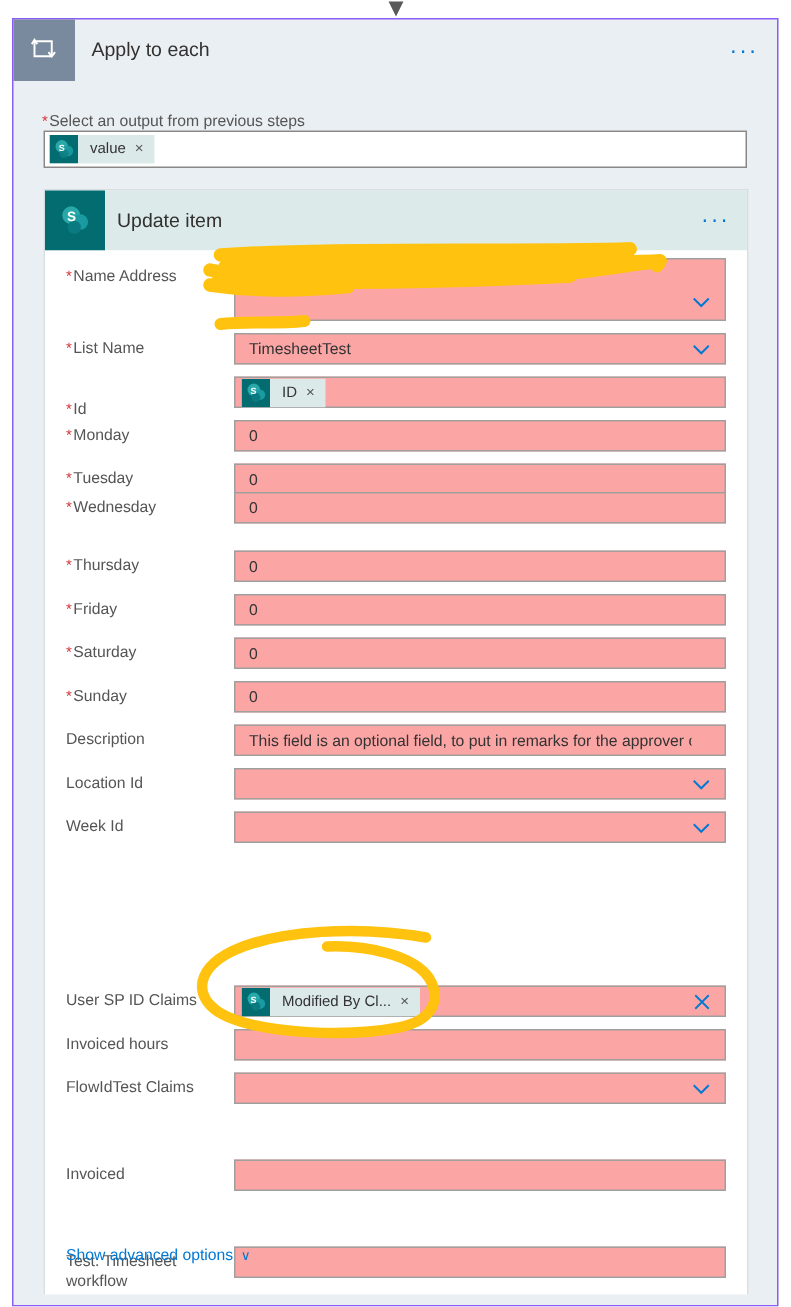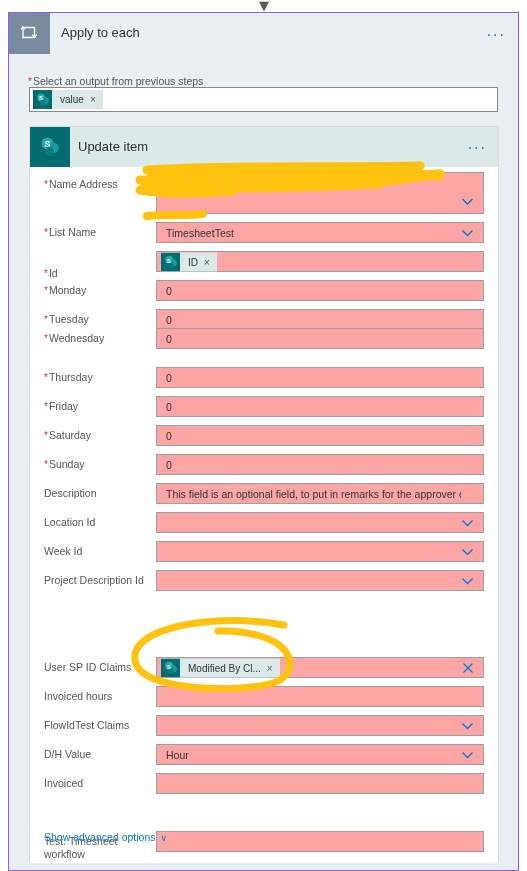--- a/index.html
+++ b/index.html
@@ -273,28 +273,20 @@
           </div>
         </div>
         <div class="row" style="top: 345px; height: 29px;">
           <div class="flabel" style="top: 4px;"><span>Location Id</span></div>
           <div class="fctl" style="top: 0px; height: 21px;">
             <span class="chev"><svg viewBox="0 0 13 13">
                 <path d="M1.5 4 L6.5 9 L11.5 4" fill="none" stroke="#0078d4" stroke-width="1.3"></path>
               </svg></span>
           </div>
         </div>
-        <div class="row" style="top: 403px; height: 29px;">
-          <div class="flabel" style="top: 4px;"><span>Project Description Id</span></div>
-          <div class="fctl" style="top: 0px; height: 21px;">
-            <span class="chev"><svg viewBox="0 0 13 13">
-                <path d="M1.5 4 L6.5 9 L11.5 4" fill="none" stroke="#0078d4" stroke-width="1.3"></path>
-              </svg></span>
-          </div>
-        </div>
         <div class="row" style="top: 490px; height: 29px;">
           <div class="flabel" style="top: 4px;"><span>User SP ID Claims</span></div>
           <div class="fctl" style="top: 0px; height: 21px;">
             <span class="chip">
               <span class="sp-ic"><svg width="19" height="19" viewBox="0 0 19 19">
                   <rect width="19" height="19" fill="#036c70"></rect>
                   <circle cx="8.2" cy="7.4" r="4.2" fill="#28a8a8"></circle>
                   <circle cx="12.3" cy="10.6" r="3.5" fill="#1a9ba1"></circle>
                   <circle cx="9.6" cy="12.4" r="3.0" fill="#0b7a80"></circle>
                   <text x="6.0" y="10.3" font-size="6" fill="#ffffff" font-family="Liberation Sans, sans-serif" font-weight="bold">S</text>
@@ -312,29 +304,20 @@
           <div class="fctl" style="top: 0px; height: 21px;"></div>
         </div>
         <div class="row" style="top: 548px; height: 29px;">
           <div class="flabel" style="top: 4px;"><span>FlowIdTest Claims</span></div>
           <div class="fctl" style="top: 0px; height: 21px;">
             <span class="chev"><svg viewBox="0 0 13 13">
                 <path d="M1.5 4 L6.5 9 L11.5 4" fill="none" stroke="#0078d4" stroke-width="1.3"></path>
               </svg></span>
           </div>
         </div>
-        <div class="row" style="top: 577px; height: 29px;">
-          <div class="flabel" style="top: 4px;"><span>D/H Value</span></div>
-          <div class="fctl" style="top: 0px; height: 21px;">
-            <span class="fval">Hour</span>
-            <span class="chev"><svg viewBox="0 0 13 13">
-                <path d="M1.5 4 L6.5 9 L11.5 4" fill="none" stroke="#0078d4" stroke-width="1.3"></path>
-              </svg></span>
-          </div>
-        </div>
         <div class="row" style="top: 606px; height: 29px;">
           <div class="flabel" style="top: 4px;"><span>Invoiced</span></div>
           <div class="fctl" style="top: 0px; height: 21px;"></div>
         </div>
         <div class="row" style="top: 664px; height: 29px;">
           <div class="flabel" style="top: 4px;"><span>Test. Timesheet workflow</span></div>
           <div class="fctl" style="top: 0px; height: 21px;"></div>
         </div>
       </div>
 

